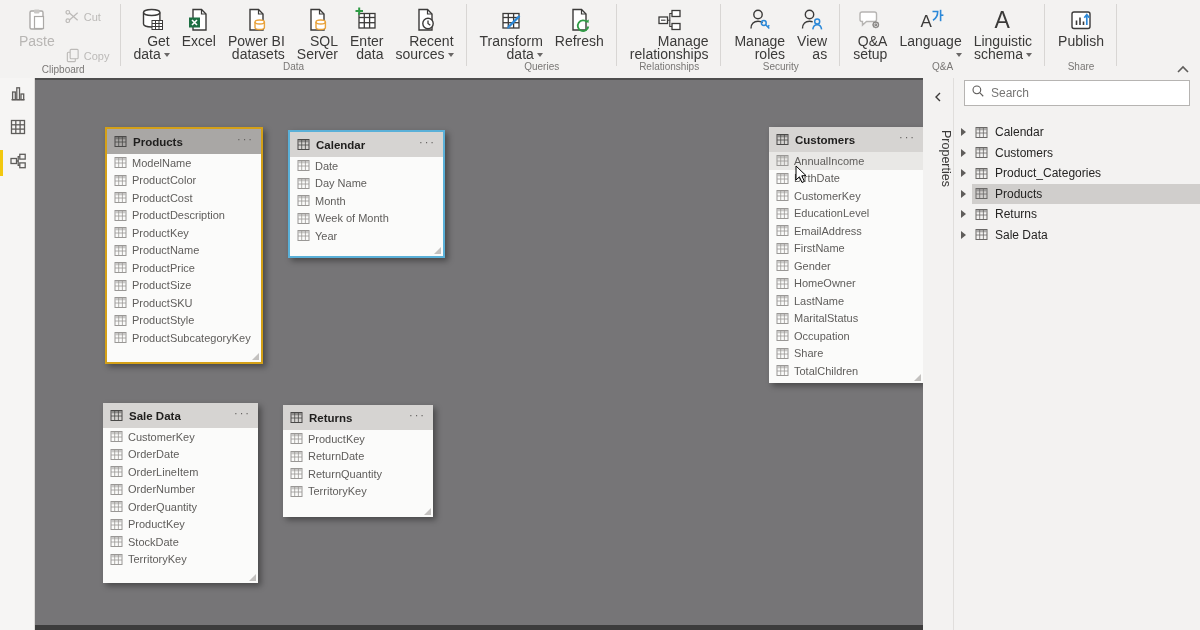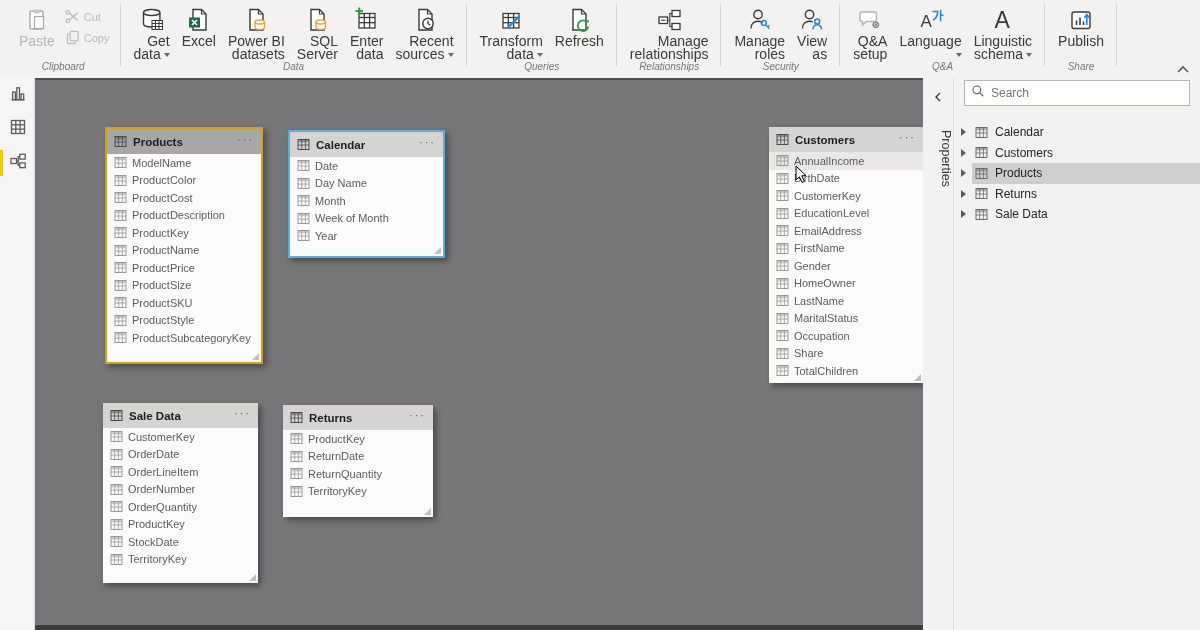--- a/index.html
+++ b/index.html
@@ -6,32 +6,32 @@
   html,body { width:1200px; height:630px; overflow:hidden;
     font-family:"Liberation Sans","DejaVu Sans",sans-serif; background:#f3f2f1; }
 
   
   .ribbon { position:absolute; left:0; top:0; width:1200px; height:78px;
     background:#f3f2f1; display:flex; align-items:stretch; padding-left:6px; }
   .rgroup { position:relative; display:flex; flex-direction:column; padding:0 8px; }
   .rgroup::after { content:""; position:absolute; right:0; top:4px; bottom:12px;
     width:1px; background:#d8d6d4; }
   .rgroup-buttons { display:flex; align-items:flex-start; gap:2px; flex:1; padding-top:5px; }
-  .rgroup-label { text-align:center; font-size:10px; color:#797775; padding-bottom:11px;font-style:italic; }
+  .rgroup-label { text-align:center; font-size:10px; color:#797775; padding-bottom:11px; }
   .rbtn { display:flex; flex-direction:column; align-items:center; gap:2px;
     padding:2px 5px 0 5px; cursor:pointer; border-radius:2px; }
   .rbtn .ricon { width:26px; height:26px; }
   .ricon svg { width:100%; height:100%; display:block; }
   .rbtn-label { font-size:14px; line-height:13px; color:#3b3a39; text-align:right;
     white-space:nowrap; min-height:26px; }
   .rbtn.disabled .rbtn-label { color:#b8b6b4; }
   .caret-down { display:inline-block; width:0; height:0; border-left:3.5px solid transparent;
     border-right:3.5px solid transparent; border-top:4px solid #6a6867; margin-left:3px;
     vertical-align:middle; }
-  .small-col { display:flex; flex-direction:column; gap:4px; padding-top:3px; }
+  .small-col { display:flex; flex-direction:column; gap:22px; padding-top:3px; }
   .sbtn { display:flex; align-items:center; gap:4px; font-size:11px; color:#3b3a39;
     cursor:pointer; padding:1px 3px; }
   .sbtn.disabled { color:#bcbab8; }
   .sbtn .ricon { width:15px; height:15px; }
   .ribbon-collapse { position:absolute; right:10px; bottom:4px; width:14px; height:12px;
     cursor:pointer; }
   .ribbon-collapse svg { width:100%; height:100%; }
 
   
   .sidebar { position:absolute; left:0; top:78px; width:35px; bottom:0;
@@ -1097,20 +1097,35 @@
               <rect x="1" y="1.5" width="11" height="10" fill="none" stroke="currentColor" stroke-width="1"></rect>
               <rect x="1.5" y="2" width="10" height="2.3" fill="currentColor" opacity=".5"></rect>
               <line x1="4.7" y1="1.5" x2="4.7" y2="11.5" stroke="currentColor" stroke-width=".8"></line>
               <line x1="8.4" y1="1.5" x2="8.4" y2="11.5" stroke="currentColor" stroke-width=".8"></line>
               <line x1="1" y1="7" x2="12" y2="7" stroke="currentColor" stroke-width=".8"></line>
             </svg>
           </span>
           <span class="fp-label">Customers</span>
         </div>
       </div>
+      <div class="fp-row">
+        <span class="fp-caret"></span>
+        <div class="fp-row-inner">
+          <span class="grid-ic">
+            <svg viewBox="0 0 13 13">
+              <rect x="1" y="1.5" width="11" height="10" fill="none" stroke="currentColor" stroke-width="1"></rect>
+              <rect x="1.5" y="2" width="10" height="2.3" fill="currentColor" opacity=".5"></rect>
+              <line x1="4.7" y1="1.5" x2="4.7" y2="11.5" stroke="currentColor" stroke-width=".8"></line>
+              <line x1="8.4" y1="1.5" x2="8.4" y2="11.5" stroke="currentColor" stroke-width=".8"></line>
+              <line x1="1" y1="7" x2="12" y2="7" stroke="currentColor" stroke-width=".8"></line>
+            </svg>
+          </span>
+          <span class="fp-label">Product_Categories</span>
+        </div>
+      </div>
       <div class="fp-row sel">
         <span class="fp-caret"></span>
         <div class="fp-row-inner">
           <span class="grid-ic">
             <svg viewBox="0 0 13 13">
               <rect x="1" y="1.5" width="11" height="10" fill="none" stroke="currentColor" stroke-width="1"></rect>
               <rect x="1.5" y="2" width="10" height="2.3" fill="currentColor" opacity=".5"></rect>
               <line x1="4.7" y1="1.5" x2="4.7" y2="11.5" stroke="currentColor" stroke-width=".8"></line>
               <line x1="8.4" y1="1.5" x2="8.4" y2="11.5" stroke="currentColor" stroke-width=".8"></line>
               <line x1="1" y1="7" x2="12" y2="7" stroke="currentColor" stroke-width=".8"></line>

